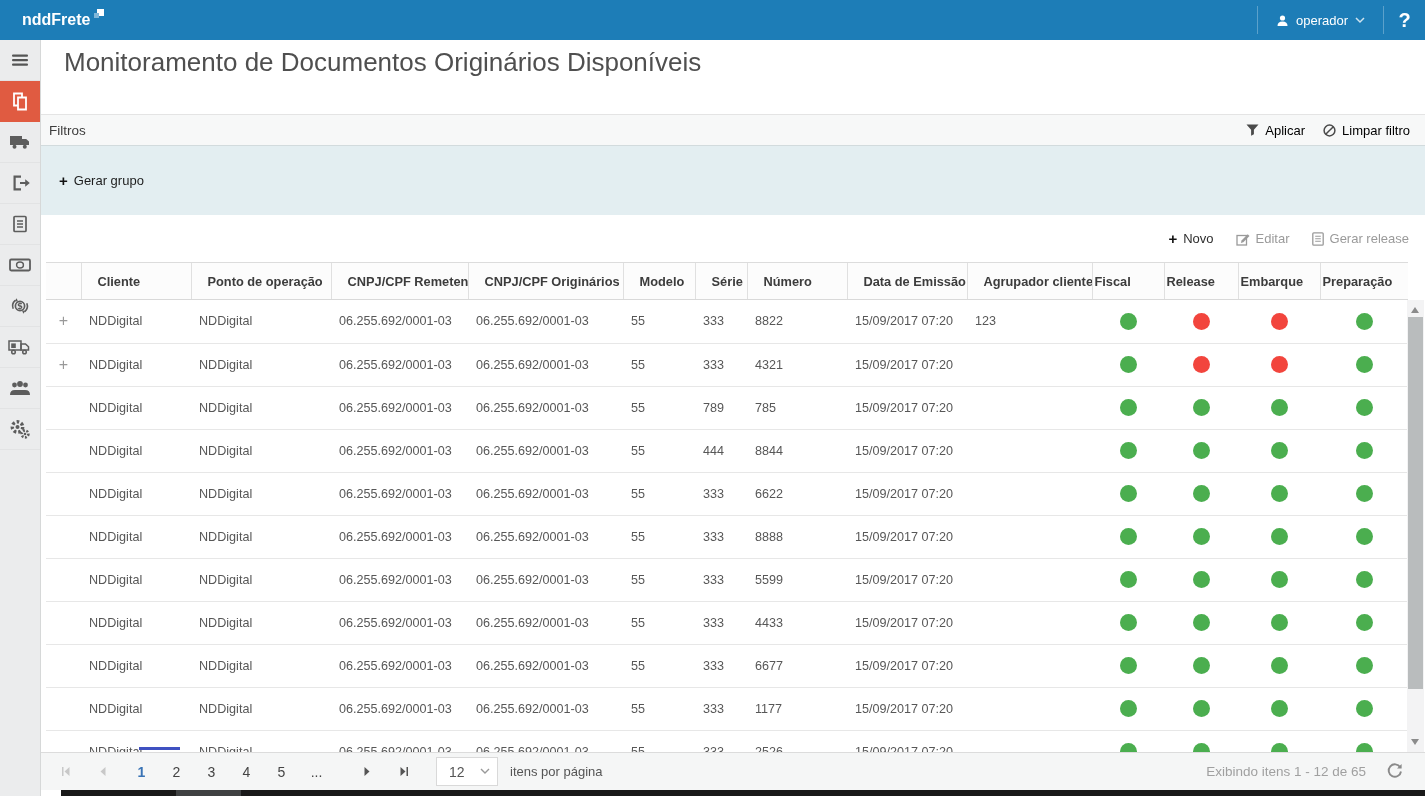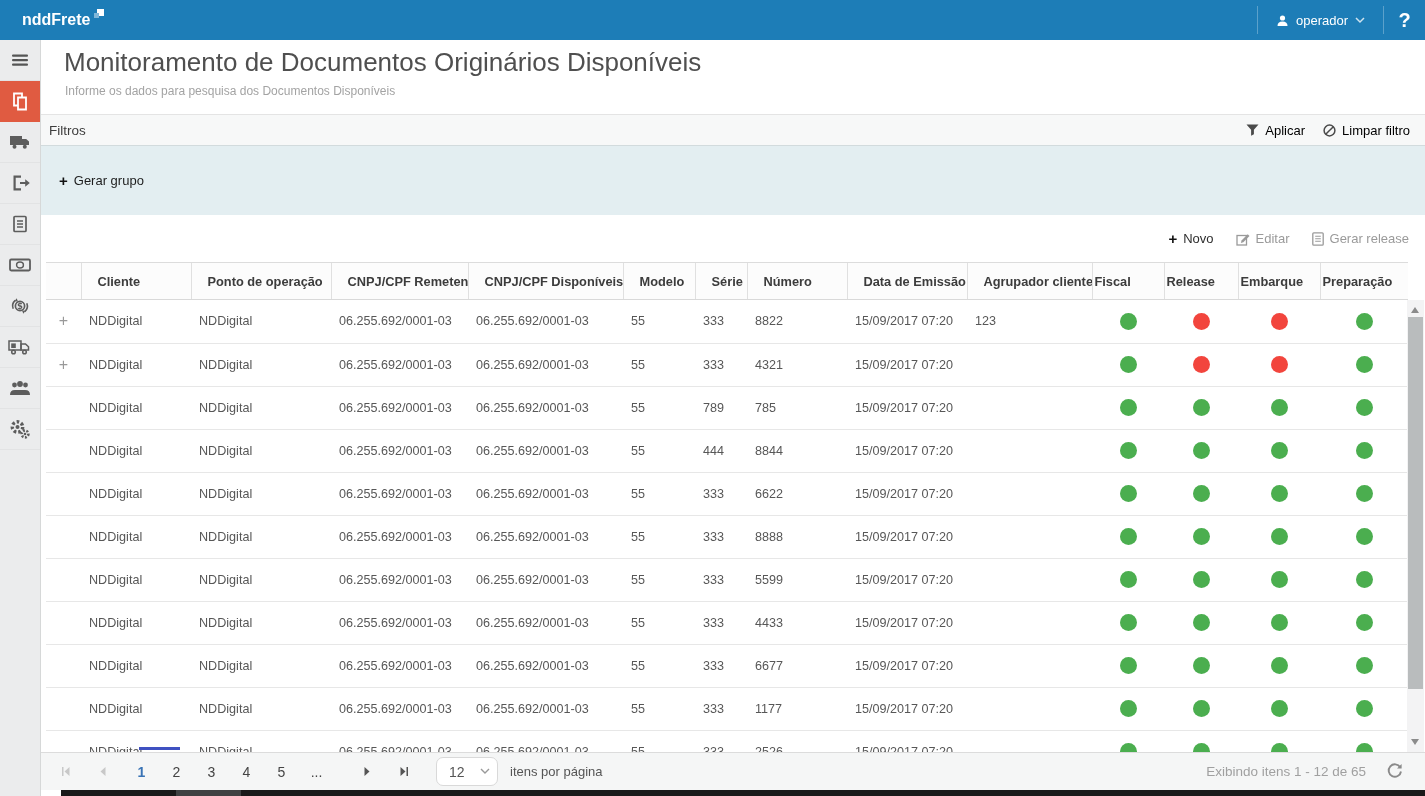--- a/index.html
+++ b/index.html
@@ -87,21 +87,21 @@
   
   .pager { position:absolute; top:712px; left:0; right:0; height:38px; background:#f5f6f6;
            border-top:1px solid #dcdcdc; display:flex; align-items:center; }
   .pg-nav { width:22px; display:flex; justify-content:center; align-items:center; margin-left:15px; color:#555; }
   .pg-nav.first { margin-left:14px; }
   .pg-nav.disabled { color:#c8c8c8; }
   .pages { display:flex; margin-left:10px; margin-right:6px; }
   .page { width:35px; text-align:center; font-size:14px; color:#444; line-height:26px; }
   .page.current { color:#3973b5; font-weight:bold; }
   .page-size { margin-left:22px; width:62px; height:29px; background:#fff; border:1px solid #d9d9d9;
-               border-radius:7px; display:flex; align-items:center; }
+               border-radius:0; display:flex; align-items:center; }
   .page-size .val { margin-left:12px; font-size:14px; color:#555; }
   .page-size .chev { margin-left:auto; margin-right:7px; display:flex; }
   .psize-label { margin-left:12px; font-size:13px; color:#555; }
   .pager-right { margin-left:auto; display:flex; align-items:center; gap:20px; padding-right:22px; }
   .pager-info { color:#a0a0a0; font-size:13.5px; }
 
   
   .hstrip { position:absolute; top:750px; left:20px; right:0; height:6px; background:#191919; }
   .hstrip .hthumb { position:absolute; left:115px; top:0; width:65px; height:6px; background:#3f4142; }
 </style>
@@ -233,21 +233,20 @@
             <circle cx="16" cy="15" r="1.3" fill="#5d5d5d"></circle>
           </svg>
       </span>
     </div>
   </div>
 
   <div class="main" data-interactable="false">
 
     <div class="page-header" data-interactable="false">
       <div class="page-title" data-interactable="false">Monitoramento de Documentos Originários Disponíveis</div>
-      <div class="page-subtitle" data-interactable="false">Informe os dados para pesquisa dos Documentos Disponíveis</div>
     </div>
 
     <div class="filters-bar" data-interactable="false">
       <span class="filters-title" data-interactable="false">Filtros</span>
       <div class="filters-actions">
         <span class="filter-action" data-interactable="true">
           <span data-interactable="false" style="display:flex">
             <svg width="13" height="13" viewBox="0 0 13 13">
                 <path d="M.5.5h12L7.9 5.7v4.6L5.1 11.7V5.7z" fill="#4a4a4a"></path>
               </svg>
@@ -300,21 +299,21 @@
 
     <div class="grid" data-interactable="false">
       <div class="grid-head" data-interactable="false">
         <table>
           <tbody>
               <tr>
             <th class="w-expand" data-interactable="false"></th>
             <th class="w-cliente" data-interactable="true">Cliente</th>
             <th class="w-ponto" data-interactable="true">Ponto de operação</th>
             <th class="w-remet" data-interactable="true">CNPJ/CPF Remetente</th>
-            <th class="w-dest" data-interactable="true">CNPJ/CPF Disponíveis</th>
+            <th class="w-dest" data-interactable="true">CNPJ/CPF Originários</th>
             <th class="w-modelo" data-interactable="true">Modelo</th>
             <th class="w-serie" data-interactable="true">Série</th>
             <th class="w-numero" data-interactable="true">Número</th>
             <th class="w-emissao" data-interactable="true"><span data-interactable="false">Data de Emissão</span><span class="sort-arrow" data-interactable="false">↓</span></th>
             <th class="w-agrup" data-interactable="true">Agrupador cliente</th>
             <th class="w-fiscal c-status" data-interactable="true">Fiscal</th>
             <th class="w-release c-status" data-interactable="true">Release</th>
             <th class="w-embarque c-status" data-interactable="true">Embarque</th>
             <th class="w-prep c-status" data-interactable="true">Preparação</th>
           </tr>

